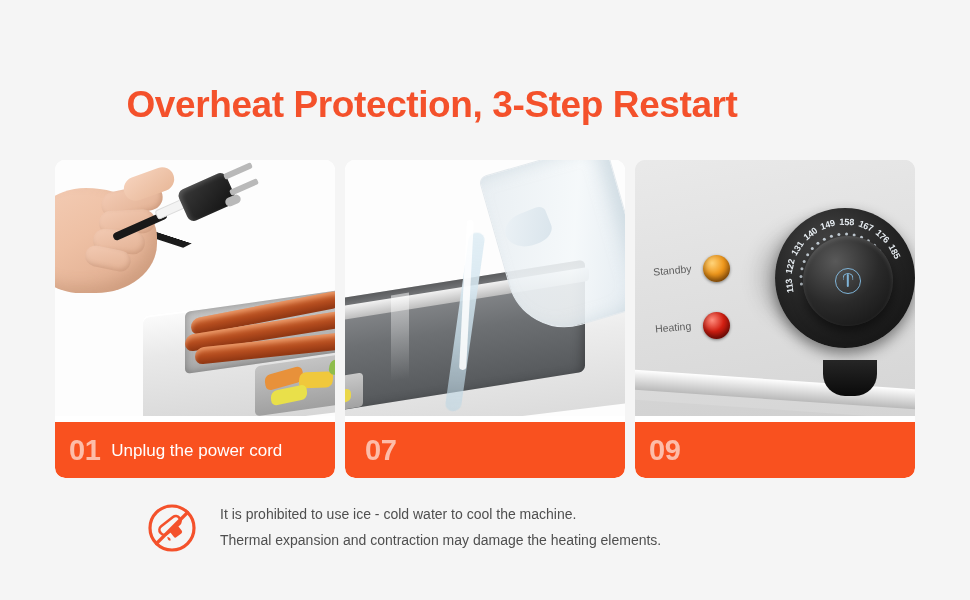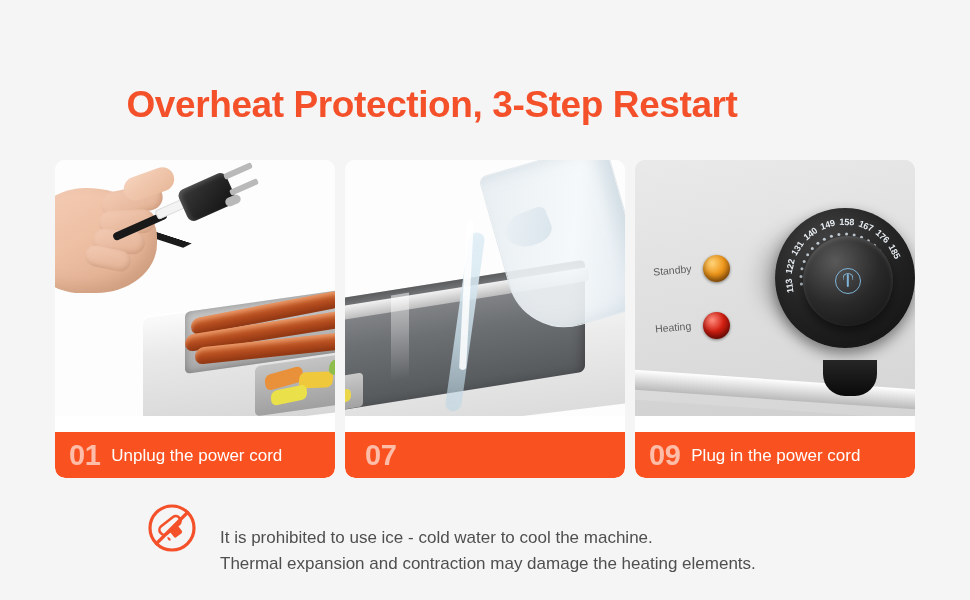--- a/index.html
+++ b/index.html
@@ -64,21 +64,21 @@
     overflow: hidden;
     background: #ffffff;
   }
 
   
   .caption {
     position: absolute;
     left: 0;
     bottom: 0;
     width: 100%;
-    height: 46px;
+    height: 56px;
     background: #f9511f;
     border-radius: 0 0 10px 10px;
     display: flex;
     align-items: center;
     padding: 0 10px 0 14px;
     gap: 11px;
   }
   .step-num {
     font-size: 29px;
     font-weight: bold;
@@ -417,26 +417,25 @@
     align-items: flex-start;
     gap: 22px;
   }
   .warn-icon {
     flex: none;
     position: relative;
     width: 52px; height: 52px;
     margin-top: 2px;
   }
   .warn-text {
-    font-size: 17px;
+    font-size: 14px;
     line-height: 26px;
     color: #4f4f4f;
     white-space: pre-line;
     padding-top: 1px;
-    margin-top: 24px;
   }
 </style>
 </head>
 <body>
 
 <div class="page">
 
   <div class="page-title">Overheat Protection, 3-Step Restart</div>
 
   <div class="cards">
@@ -539,21 +538,20 @@
               <span class="tick-dot" style="transform: translate(38.8497px, -20.6567px) translate(-50%, -50%);"></span>
             </div>
         </div>
         <div class="knob-cap">
           <div class="knob-logo"></div>
         </div>
         <div class="knob-stem"></div>
       </div>
       <div class="caption">
         <span class="step-num">09</span>
-        <span class="step-label">Plug in the power cord</span>
       </div>
     </div>
 
   </div>
 
   <div class="warning">
     <div class="warn-icon">
       <svg viewBox="0 0 52 52" width="52" height="52" aria-hidden="true">
         <circle cx="26" cy="26" r="22" fill="none" stroke="#f4512b" stroke-width="3.2"></circle>
         <g transform="rotate(-38 26 26)">

